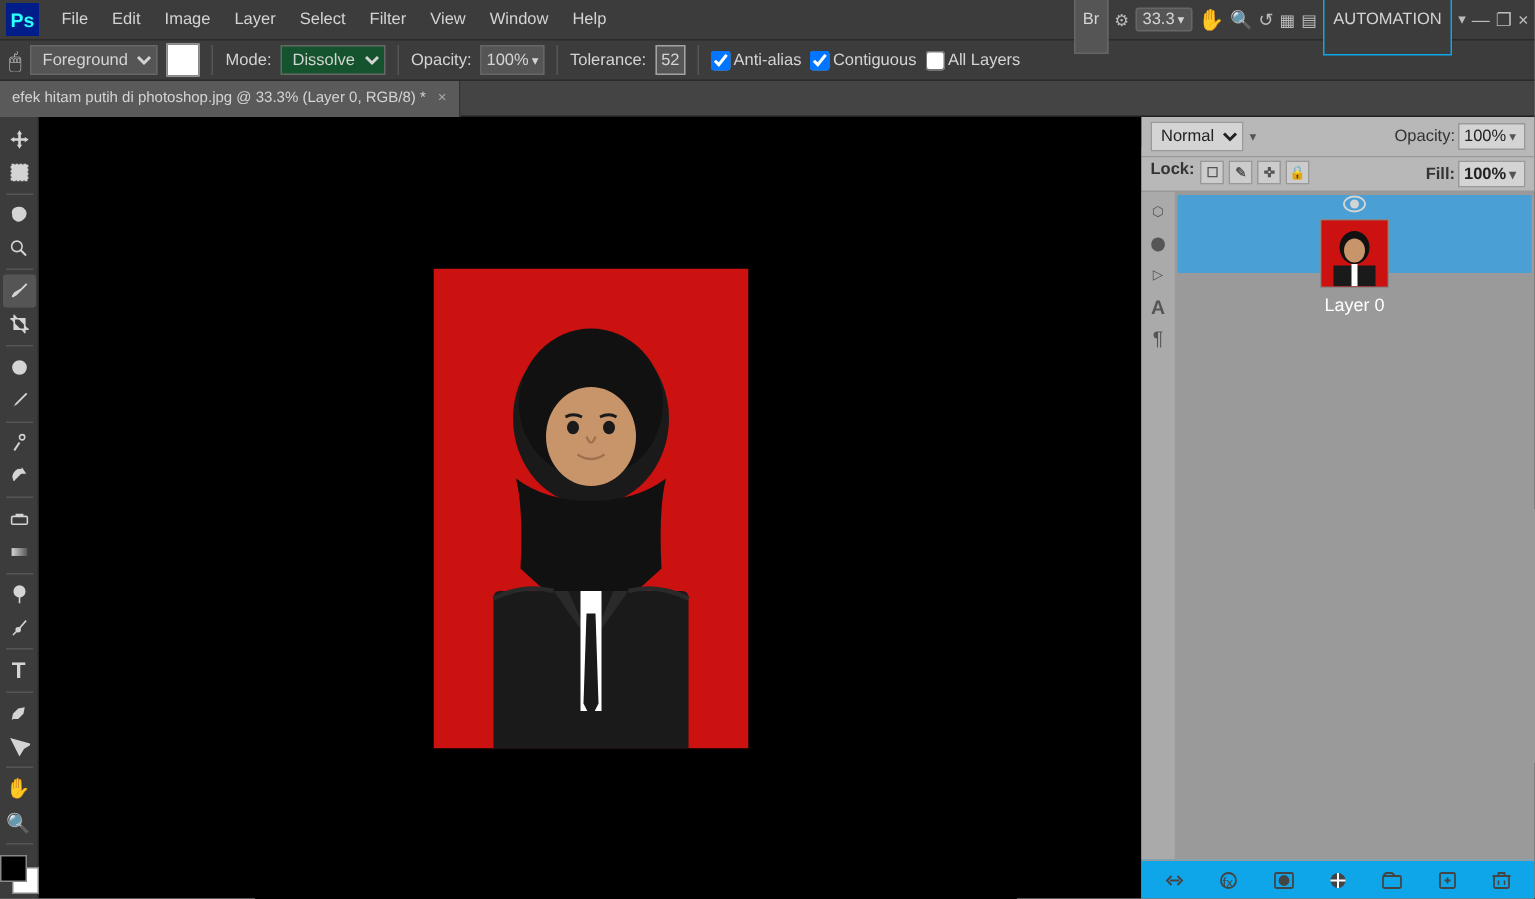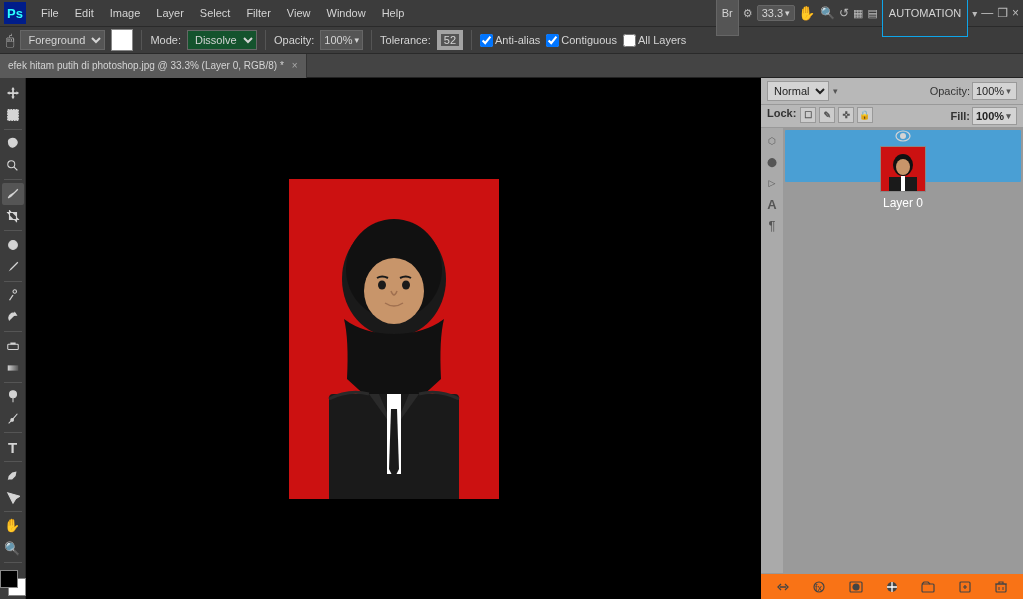--- a/index.html
+++ b/index.html
@@ -135,21 +135,21 @@
     }
     .layer-thumbnail {
       width: 46px; height: 46px; border: 1px solid #888; background: #cc0000;
       flex-shrink: 0; overflow: hidden; display: flex; align-items: flex-end; justify-content: center;
     }
     .layer-name {
       font-size: 12px; color: #fff; font-weight: normal;
     }
 
     .panel-footer {
-      background: #f97316; border-top: 1px solid #999; height: 26px;
+      background: #0ea5e9; border-top: 1px solid #999; height: 26px;
       display: flex; align-items: center; justify-content: space-around; padding: 0 4px;
     }
     .footer-icon {
       width: 20px; height: 20px; display: flex; align-items: center; justify-content: center;
       color: #444; font-size: 12px; cursor: pointer;
     }
 
     .main-canvas-wrapper {
       flex: 1; display: flex; flex-direction: column; position: relative; overflow: hidden;
     }
@@ -223,21 +223,21 @@
     <option>Dissolve</option>
   </select>
   <div class="divider"></div>
   <span>Opacity:</span>
   <div style="display:flex;align-items:center;background:#555;border:1px solid #666;padding:1px 3px;height:20px;gap:2px;">
     <span style="color:#d4d4d4;">100%</span>
     <span style="font-size:9px;color:#d4d4d4;">▾</span>
   </div>
   <div class="divider"></div>
   <span>Tolerance:</span>
-  <div style="display:flex;align-items:center;background:#555;border:4px solid #a3a3a3;padding:1px 3px;height:20px;">
+  <div style="display:flex;align-items:center;background:#555;border:1px solid #a3a3a3;padding:1px 3px;height:20px;">
     <span style="color:#d4d4d4;">52</span>
   </div>
   <div class="divider"></div>
   <label style="display:flex;align-items:center;gap:2px;color:#d4d4d4;">
     <input type="checkbox" checked="" style=""> 
       <span>Anti-alias</span>
   </label>
   <label style="display:flex;align-items:center;gap:2px;color:#d4d4d4;">
     <input type="checkbox" checked="" style=""> 
       <span>Contiguous</span>

